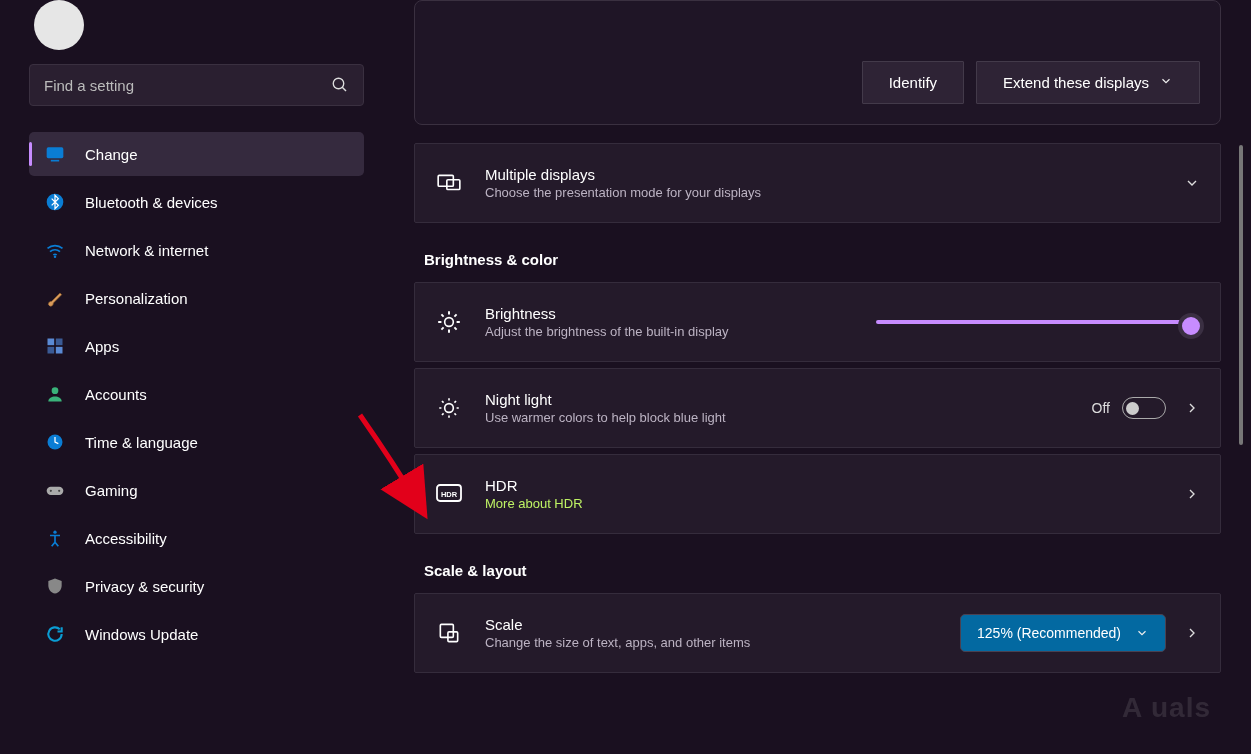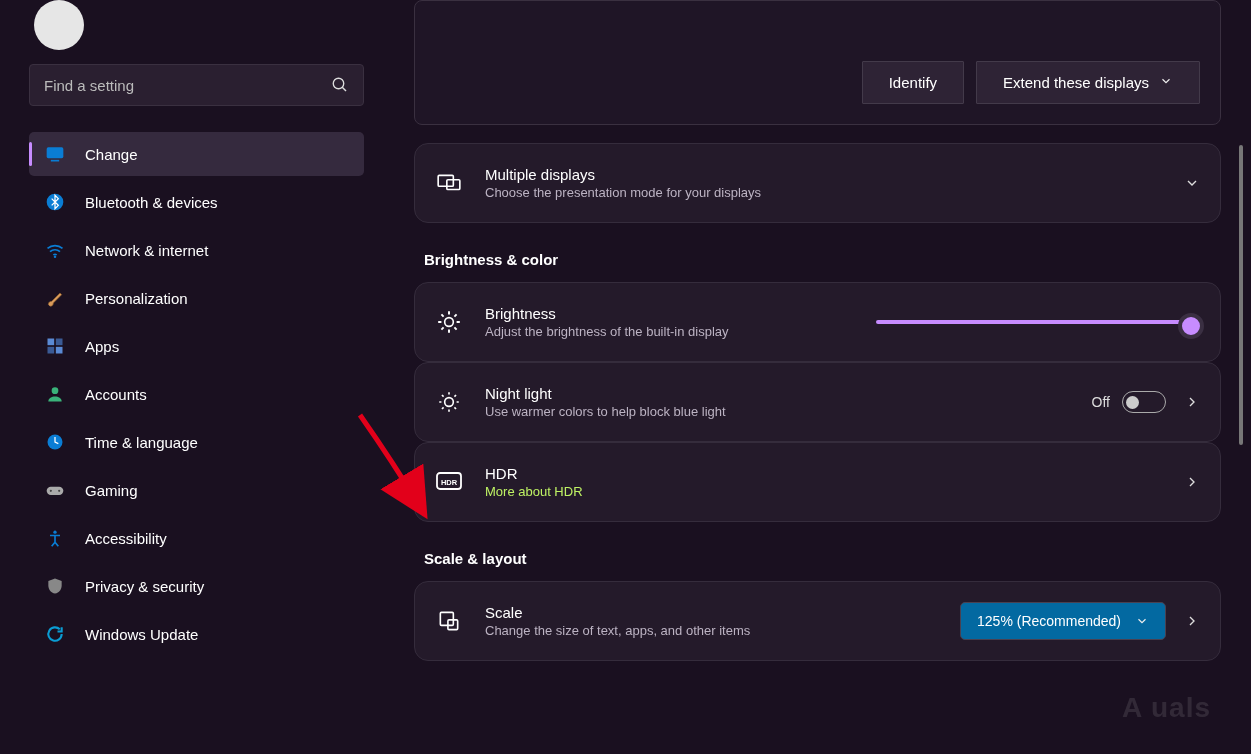--- a/index.html
+++ b/index.html
@@ -23,21 +23,21 @@
     
     
     .main { flex: 1; padding: 0 30px 0 30px; overflow-y: auto; position: relative; }
     .main::-webkit-scrollbar{width:6px;} .main::-webkit-scrollbar-thumb{background:#555;border-radius:3px;}
     
     .top-card { background: #1f1526; border: 1px solid #3a3040; border-radius: 8px; padding: 20px; margin-bottom: 18px; }
     .top-actions { display: flex; justify-content: flex-end; gap: 12px; margin-top: 40px;}
     .btn { background: #2e2335; border: 1px solid #433a4a; border-radius: 1px; padding: 12px 26px; color: #fff; font-size: 15px; cursor: pointer; display:flex; align-items:flex-start; gap:10px;}
     .btn .chev { width: 14px; height: 14px; stroke:#eee; stroke-width:2; fill:none; }
     
-    .setting-row { display: flex; align-items: center; background: #241a2a; border: 1px solid #352c3c; border-radius: 14px; padding: 16px 20px; }
+    .setting-row { display: flex; align-items: center; background: #241a2a; border: 1px solid #352c3c; border-radius: 2px; padding: 16px 20px; margin-bottom: 6px; }
     .setting-row.tall { min-height: 80px; }
     .setting-icon { width: 28px; height: 28px; margin-right: 22px; display:flex; align-items:center; justify-content:center; flex-shrink:0;}
     .setting-icon svg { width: 26px; height: 26px; stroke:#fff; fill:none; stroke-width:1.5;}
     .setting-text { flex: 1; }
     .setting-title { font-size: 15px; color: #fff; }
     .setting-desc { font-size: 13px; color: #bcb3c3; margin-top: 2px; }
     .setting-desc.link { color: #bef264; }
     .chevron { width: 16px; height: 16px; stroke:#ddd; stroke-width:2; fill:none; margin-left: 18px;}
     
     .section-heading { font-size: 15px; font-weight: 600; color: #fff; margin: 28px 0 14px 10px; }

